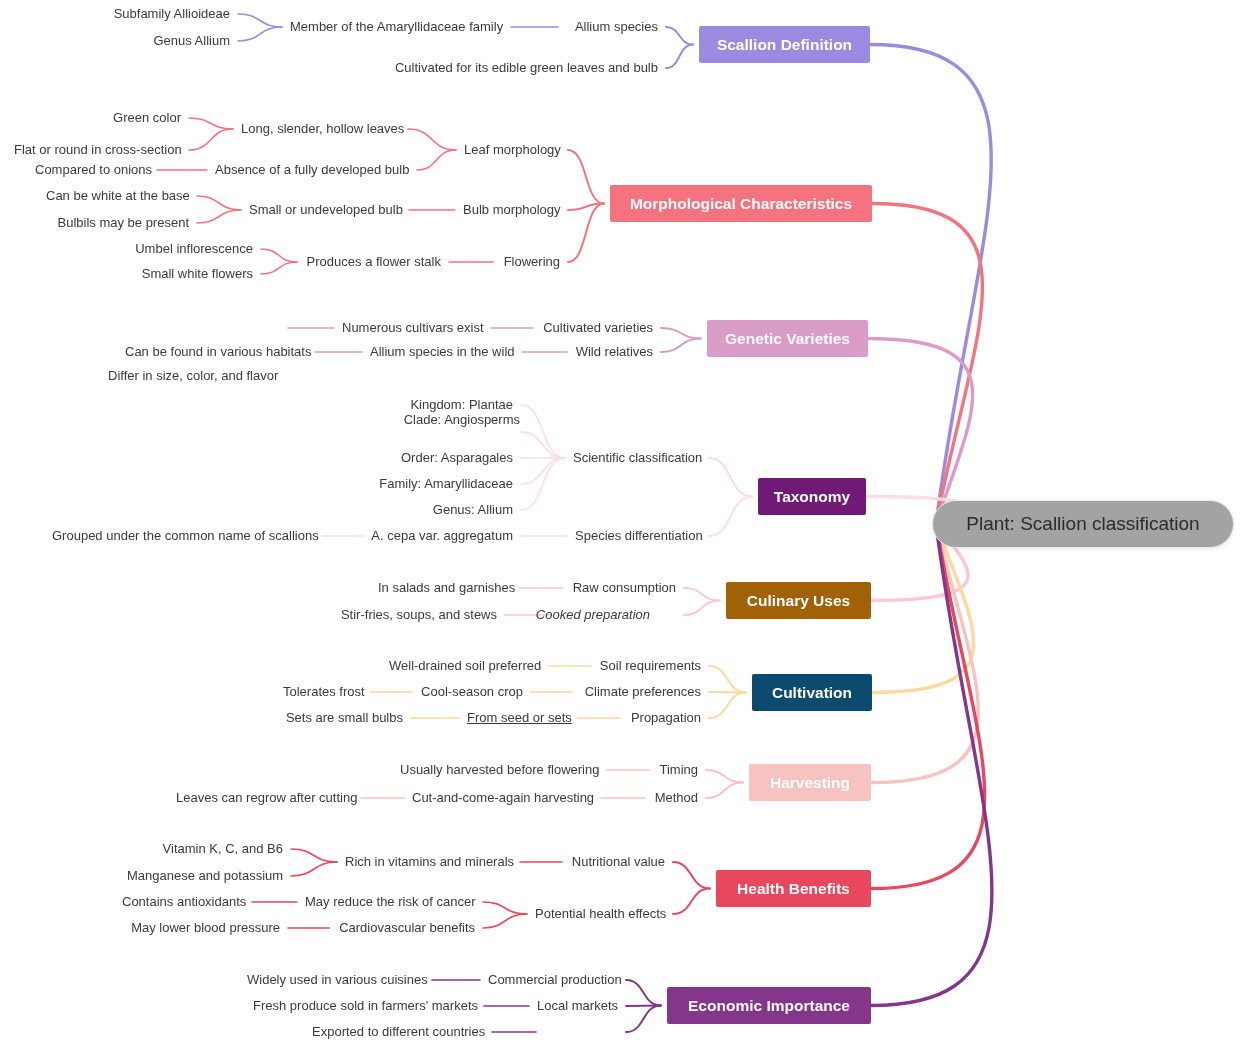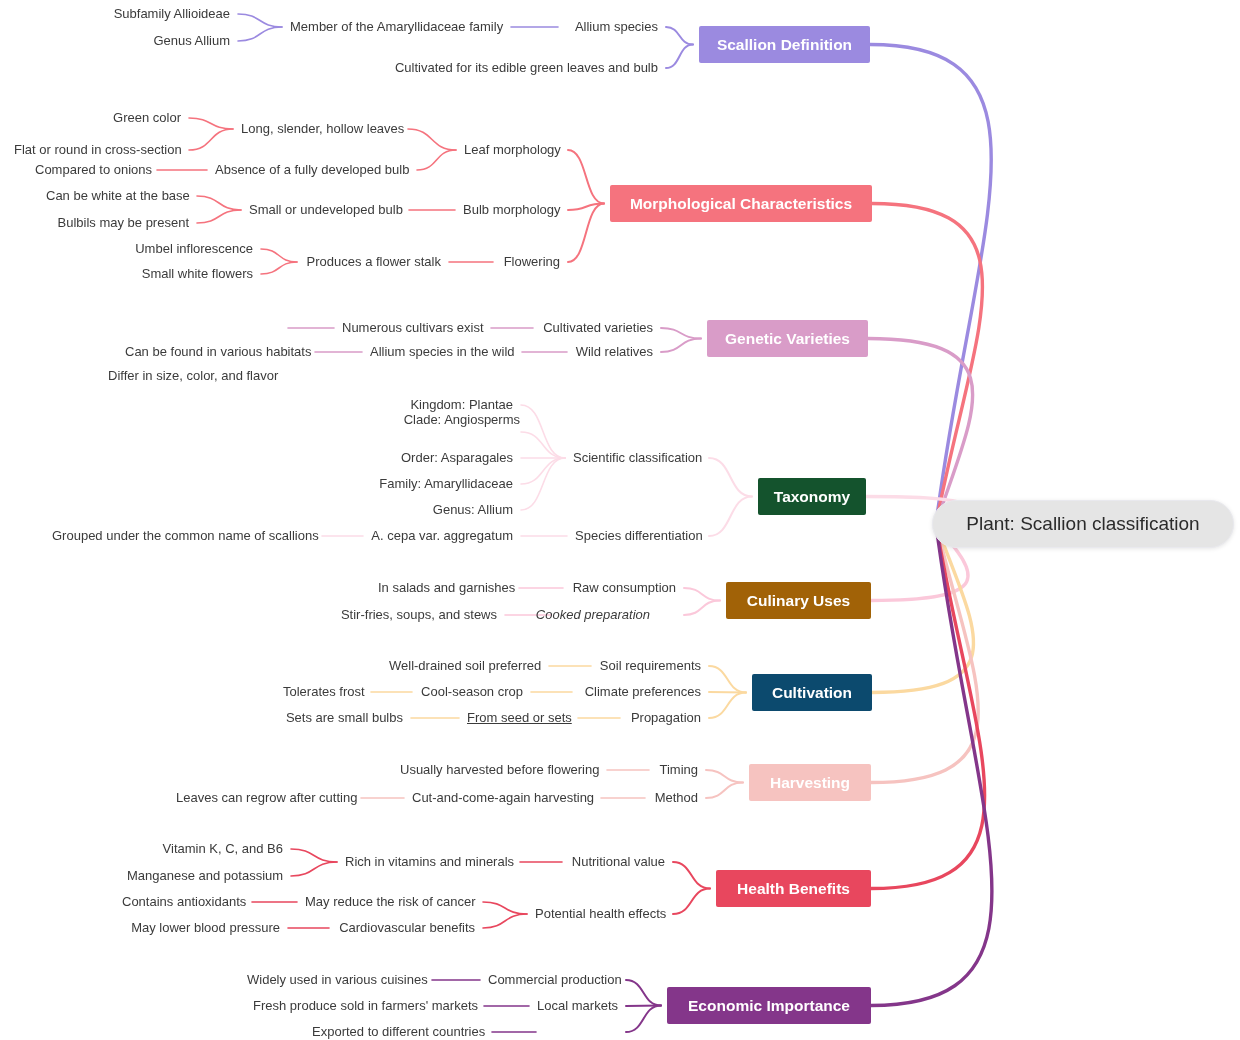--- a/index.html
+++ b/index.html
@@ -30,21 +30,21 @@
   .node {
     position: absolute;
     box-sizing: border-box;
     white-space: nowrap;
   }
   
   .root-node {
     display: flex;
     align-items: center;
     justify-content: center;
-    background: #e5e5e5;
+    background: #a3a3a3;
     border: 1px solid #e9e9ee;
     border-radius: 26px;
     box-shadow: 0 1px 4px rgba(0,0,0,0.10);
     color: #2b2b2b;
     font-size: 19px;
     padding: 0 22px;
     height: 48px;
   }
   
   .branch-node {
@@ -172,21 +172,21 @@
       <div class="node text-node right" style="left: 305px; top: 254px; width: 136px;">Produces a flower stalk</div>
       <div class="node text-node right" style="left: 134px; top: 241px; width: 119px;">Umbel inflorescence</div>
       <div class="node text-node right" style="left: 139px; top: 266px; width: 114px;">Small white flowers</div>
       <div class="node branch-node" style="left: 707px; top: 320px; width: 161px; height: 37px; background: rgb(217, 156, 200);">Genetic Varieties</div>
       <div class="node text-node right" style="left: 541px; top: 320px; width: 112px;">Cultivated varieties</div>
       <div class="node text-node right" style="left: 342px; top: 320px; width: 141px;">Numerous cultivars exist</div>
       <div class="node text-node right" style="left: 108px; top: 320px; width: 168px; margin-top: 48px;">Differ in size, color, and flavor</div>
       <div class="node text-node right" style="left: 575px; top: 344px; width: 78px;">Wild relatives</div>
       <div class="node text-node right" style="left: 370px; top: 344px; width: 144px;">Allium species in the wild</div>
       <div class="node text-node right" style="left: 125px; top: 344px; width: 182px;">Can be found in various habitats</div>
-      <div class="node branch-node" style="left: 758px; top: 478px; width: 108px; height: 37px; background: #14532d;">Taxonomy</div>
+      <div class="node branch-node" style="left: 758px; top: 478px; width: 108px; height: 37px; background: #701a75;">Taxonomy</div>
       <div class="node text-node right" style="left: 573px; top: 450px; width: 128px;">Scientific classification</div>
       <div class="node text-node right" style="left: 409px; top: 397px; width: 104px;">Kingdom: Plantae</div>
       <div class="node text-node right" style="left: 394px; top: 412px; width: 119px; margin-left: 7px;">Clade: Angiosperms</div>
       <div class="node text-node right" style="left: 397px; top: 450px; width: 116px;">Order: Asparagales</div>
       <div class="node text-node right" style="left: 376px; top: 476px; width: 137px;">Family: Amaryllidaceae</div>
       <div class="node text-node right" style="left: 432px; top: 502px; width: 81px;">Genus: Allium</div>
       <div class="node text-node right" style="left: 575px; top: 528px; width: 126px;">Species differentiation</div>
       <div class="node text-node right" style="left: 371px; top: 528px; width: 142px;">A. cepa var. aggregatum</div>
       <div class="node text-node right" style="left: 52px; top: 528px; width: 262px;">Grouped under the common name of scallions</div>
       <div class="node branch-node" style="left: 726px; top: 582px; width: 145px; height: 37px; background: #a16207;">Culinary Uses</div>

